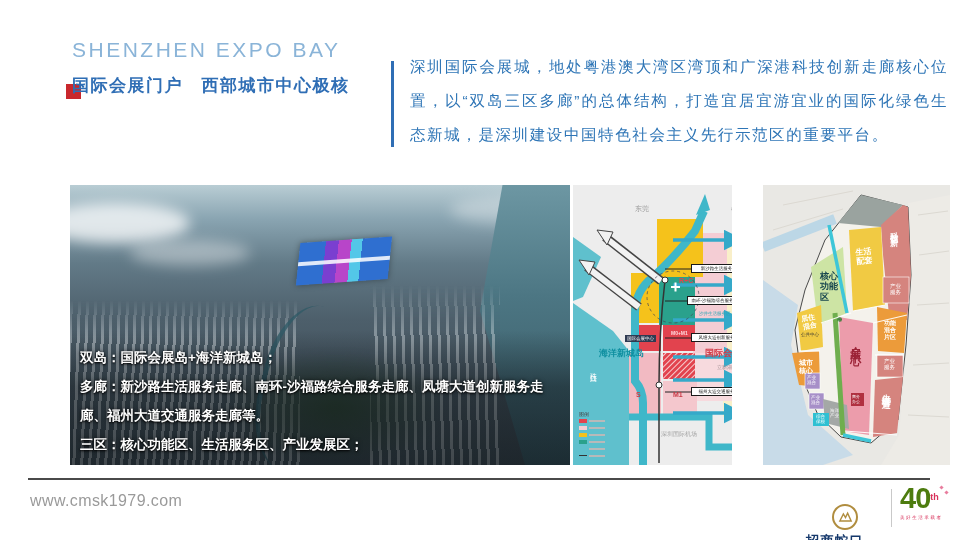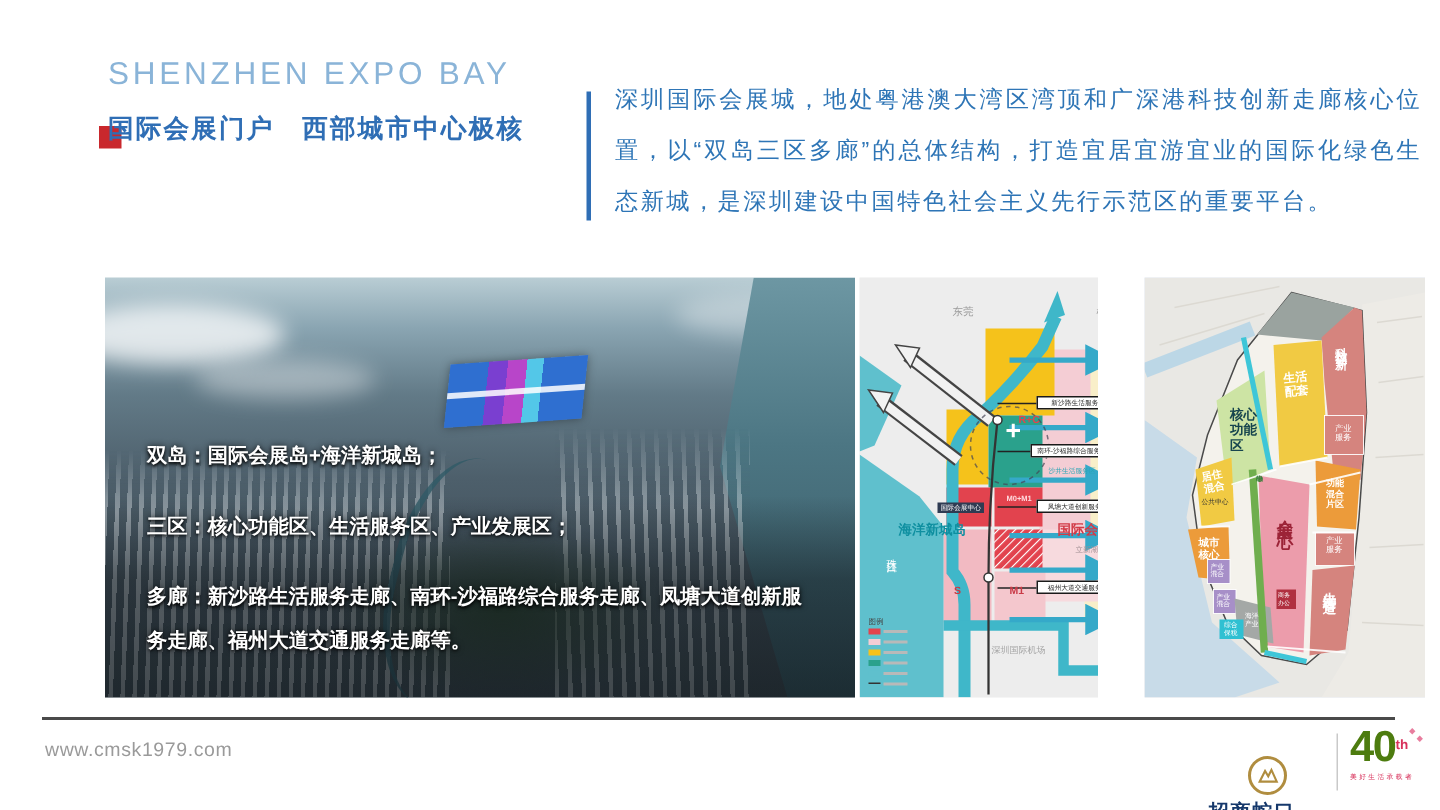--- a/index.html
+++ b/index.html
@@ -41,40 +41,40 @@
           border-radius:45%;transform:rotate(14deg);}
   .ph-expo{position:absolute;left:228px;top:55px;width:92px;height:42px;transform:rotate(-4deg) skewX(-10deg);
           background:linear-gradient(90deg,#2f6fd0 0 28%,#7a3fd0 28% 42%,#b845c9 42% 56%,#53c7e8 56% 68%,#2f6fd0 68% 100%);
           box-shadow:0 0 6px rgba(0,0,0,.35);}
   .ph-expo::after{content:"";position:absolute;left:0;top:19px;width:100%;height:4px;background:rgba(255,255,255,.85);}
   .ph-shade{position:absolute;left:0;top:0;width:100%;height:100%;
           background:linear-gradient(180deg,rgba(10,16,20,0) 52%,rgba(8,12,15,.42) 72%,rgba(8,12,15,.55) 100%);}
   .overlay{position:absolute;left:0;bottom:6px;width:100%;padding:0 10px;box-sizing:border-box;color:#fff;
           font-size:13.5px;line-height:29px;font-weight:700;
           text-shadow:0 1px 2px rgba(0,0,0,.95),0 0 4px rgba(0,0,0,.8);}
-  .overlay p{margin:18px;}
+  .overlay p{margin:0;}
   .overlay b{font-weight:900;}
 
   
   .map svg{position:absolute;left:0;top:0;}
   .lbl{position:absolute;white-space:nowrap;line-height:1.15;z-index:3;}
   .v{writing-mode:vertical-rl;}
   .wrap{white-space:normal;}
   .schematic{left:503px;width:159px;background:#ededed;}
   .zoning{left:693px;width:187px;background:#dfe7ee;}
   .cbox{position:absolute;z-index:4;width:60px;box-sizing:border-box;border:1px solid #1a1a1a;background:#fff;
         color:#222;font-size:4.5px;text-align:center;padding:1px 0;line-height:1.2;}
   .legend{position:absolute;left:6px;top:226px;z-index:4;font-size:5px;color:#444;}
   .legend .row{line-height:7px;}
   .legend .sw{display:inline-block;width:8px;height:4px;margin-right:2px;vertical-align:middle;}
   .legend .tx{display:inline-block;width:16px;height:2px;background:#b9b9b9;vertical-align:middle;}
 
   
   .footer-line{position:absolute;left:28px;top:478px;width:902px;height:2px;background:#4a4a4a;}
-  .website{position:absolute;left:30px;top:492px;font-size:13px;color:#9a9a9a;letter-spacing:.4px;}
+  .website{position:absolute;left:30px;top:492px;font-size:16px;color:#9a9a9a;letter-spacing:.4px;}
   .brand{position:absolute;left:806px;top:504px;width:78px;}
   .brand-icon{margin:0 auto;width:22px;height:22px;border:2px solid #b08d3f;border-radius:50%;
               display:flex;align-items:center;justify-content:center;}
   .brand-name{margin-top:2px;color:#15386b;font-weight:800;font-size:13px;letter-spacing:1.5px;}
   .brand-tagline{color:#b08d3f;font-size:5px;letter-spacing:1.2px;margin-top:1px;}
   .logo-divider{position:absolute;left:891px;top:489px;width:1px;height:38px;background:#c9c9c9;}
   .anniv{position:absolute;left:900px;top:484px;width:55px;}
   .anniv-num{color:#4d7c0f;font-size:29px;font-weight:800;letter-spacing:-1px;line-height:1;}
   .anniv-th{color:#d8315b;font-size:9px;font-weight:700;vertical-align:8px;}
   .spark{position:absolute;background:#e87d9e;width:3px;height:3px;transform:rotate(45deg);}
@@ -103,22 +103,22 @@
       <div class="ph-cloud c3"></div>
       <div class="ph-sea"></div>
       <div class="ph-city-l"></div>
       <div class="ph-city-r"></div>
       <div class="ph-green"></div>
       <div class="ph-river"></div>
       <div class="ph-expo"></div>
       <div class="ph-shade"></div>
       <figcaption class="overlay">
         <p><b>双岛：</b><span>国际会展岛+海洋新城岛；</span></p>
+        <p><b>多廊：</b><span>新沙路生活服务走廊、南环-沙福路综合服务走廊、凤塘大道创新服务走廊、福州大道交通服务走廊等。</span></p>
         <p><b>三区：</b><span>核心功能区、生活服务区、产业发展区；</span></p>
-        <p><b>多廊：</b><span>新沙路生活服务走廊、南环-沙福路综合服务走廊、凤塘大道创新服务走廊、福州大道交通服务走廊等。</span></p>
       </figcaption>
     </figure>
 
     <div class="panel map schematic">
       <svg viewBox="0 0 187 280" width="187" height="280">
         <defs>
           <pattern id="hatch" width="4" height="4" patternTransform="rotate(45)" patternUnits="userSpaceOnUse">
             <rect width="4" height="4" fill="#e2434e"></rect>
               <line x1="0" y1="0" x2="0" y2="4" stroke="#fff" stroke-width="1.5"></line>
           </pattern>

